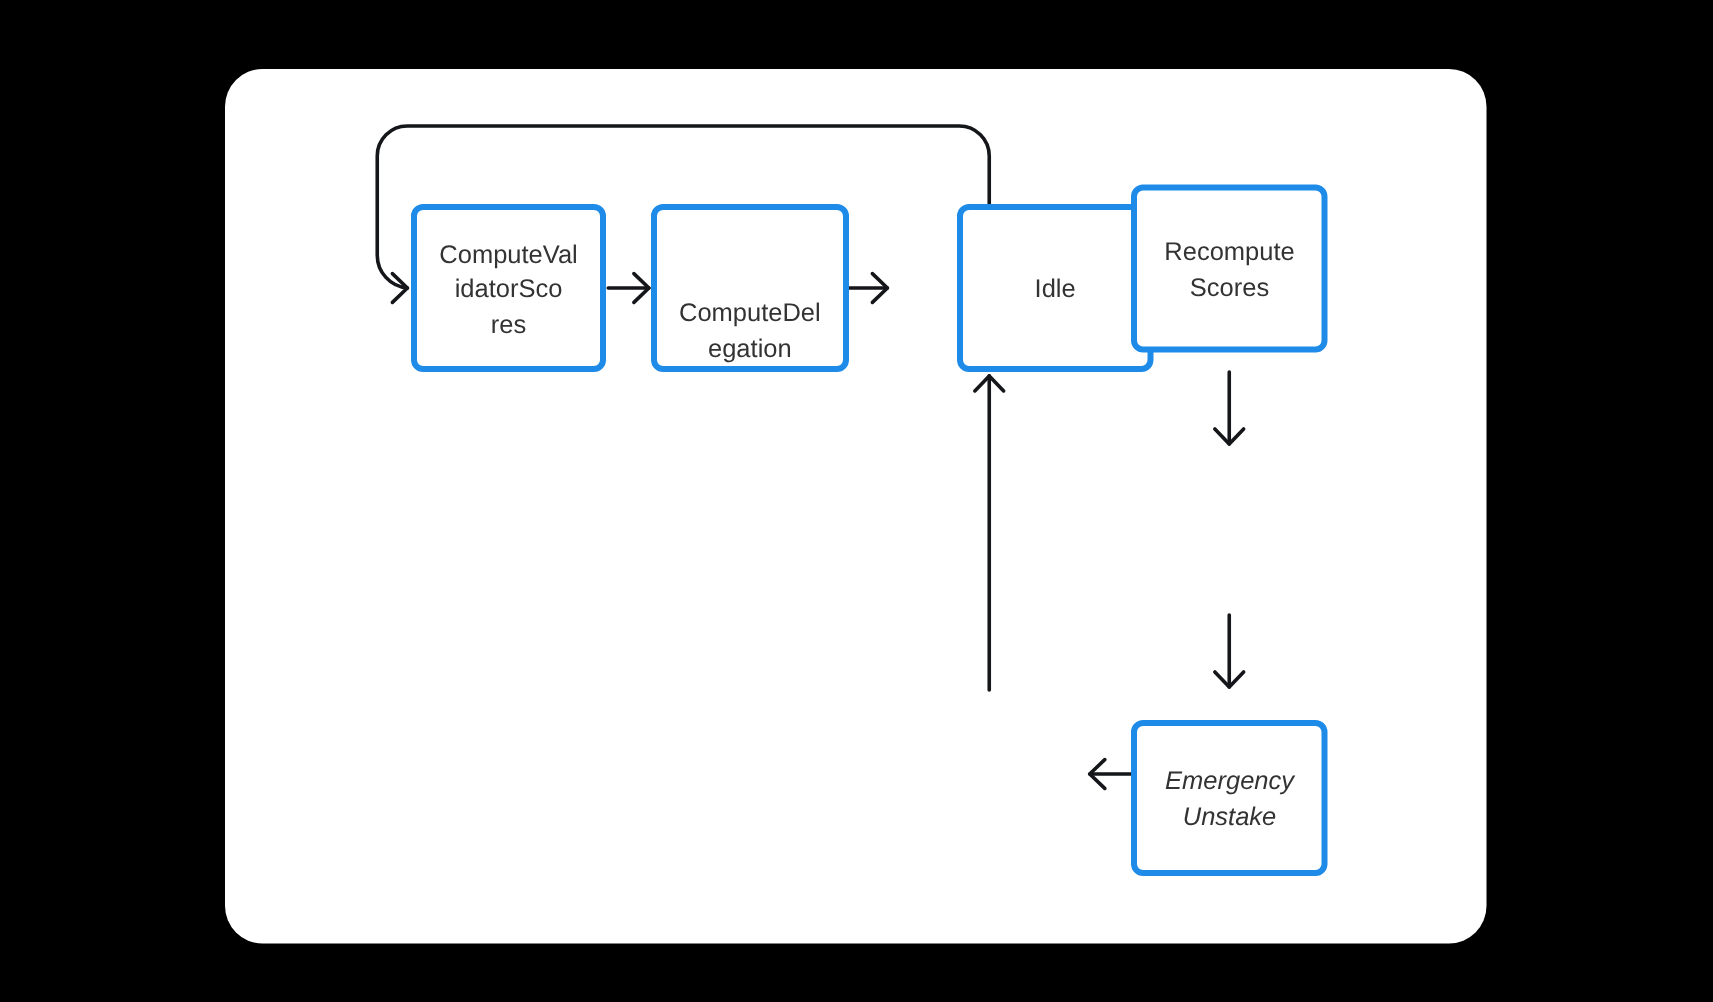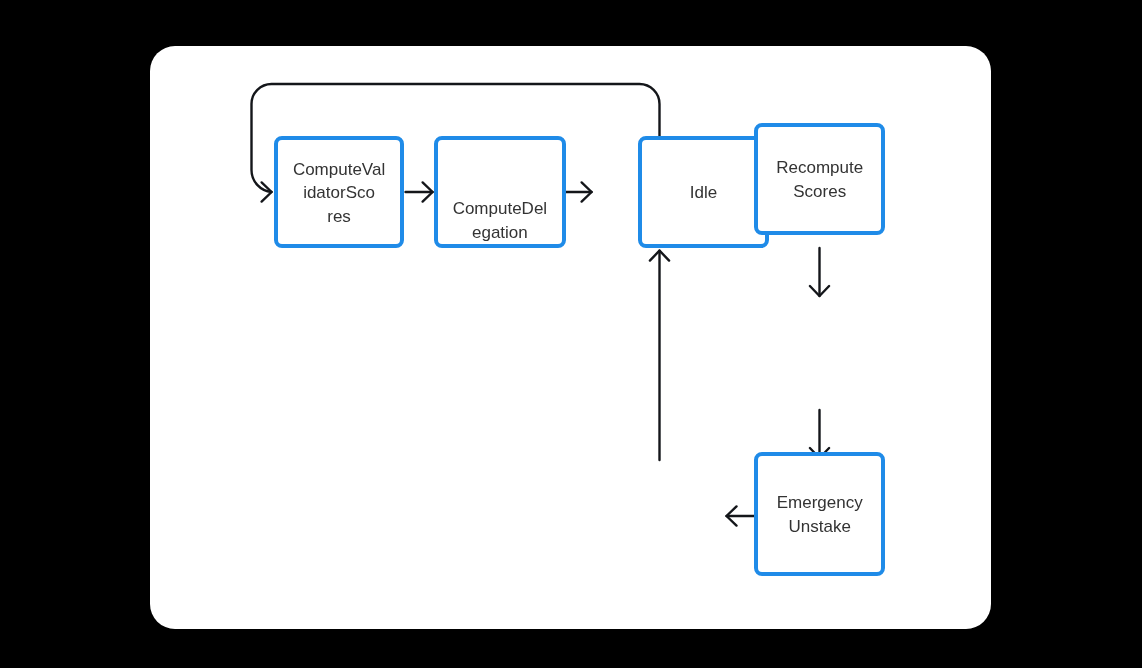--- a/index.html
+++ b/index.html
@@ -129,20 +129,20 @@
         <div class="node-label">ComputeDel
 egation</div>
       </div>
       <div class="node" style="left:443.5px;top:90px;width:131.9px;height:112px;margin-left:44px;">
         <div class="node-label">Idle</div>
       </div>
       <div class="node" style="left:603.9px;top:77px;width:131.6px;height:112px;">
         <div class="node-label">Recompute
 Scores</div>
       </div>
-      <div class="node" style="left:603.9px;top:406px;width:131.6px;height:124px;">
+      <div class="node" style="left:603.9px;top:434px;width:131.6px;height:104px;font-style:italic;">
         <div class="node-label">Emergency
 Unstake</div>
       </div>
 
     </div>
   </div>
 </div>
 
 </body></html>

